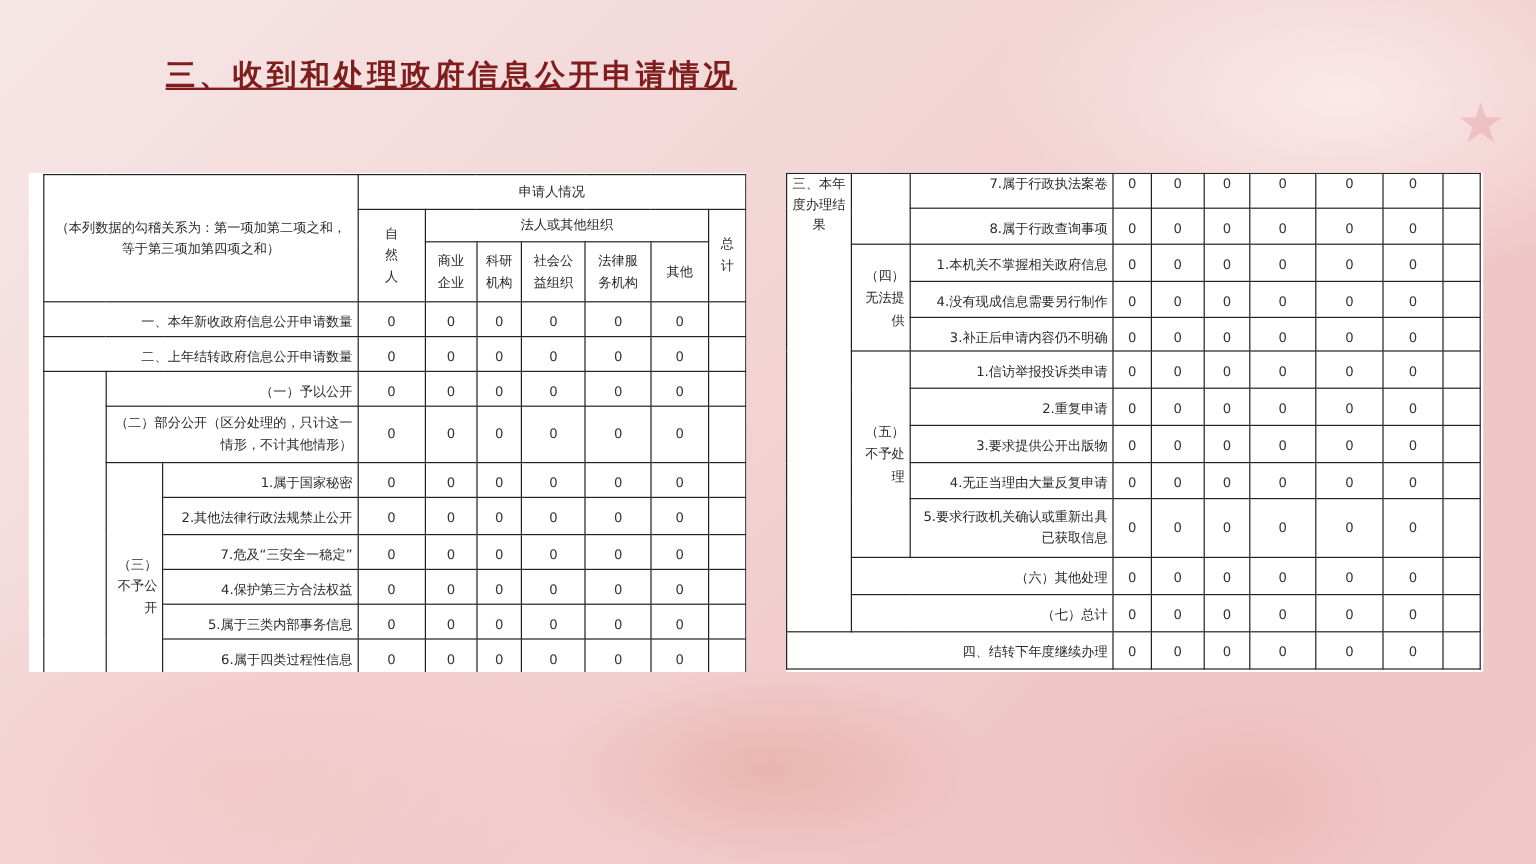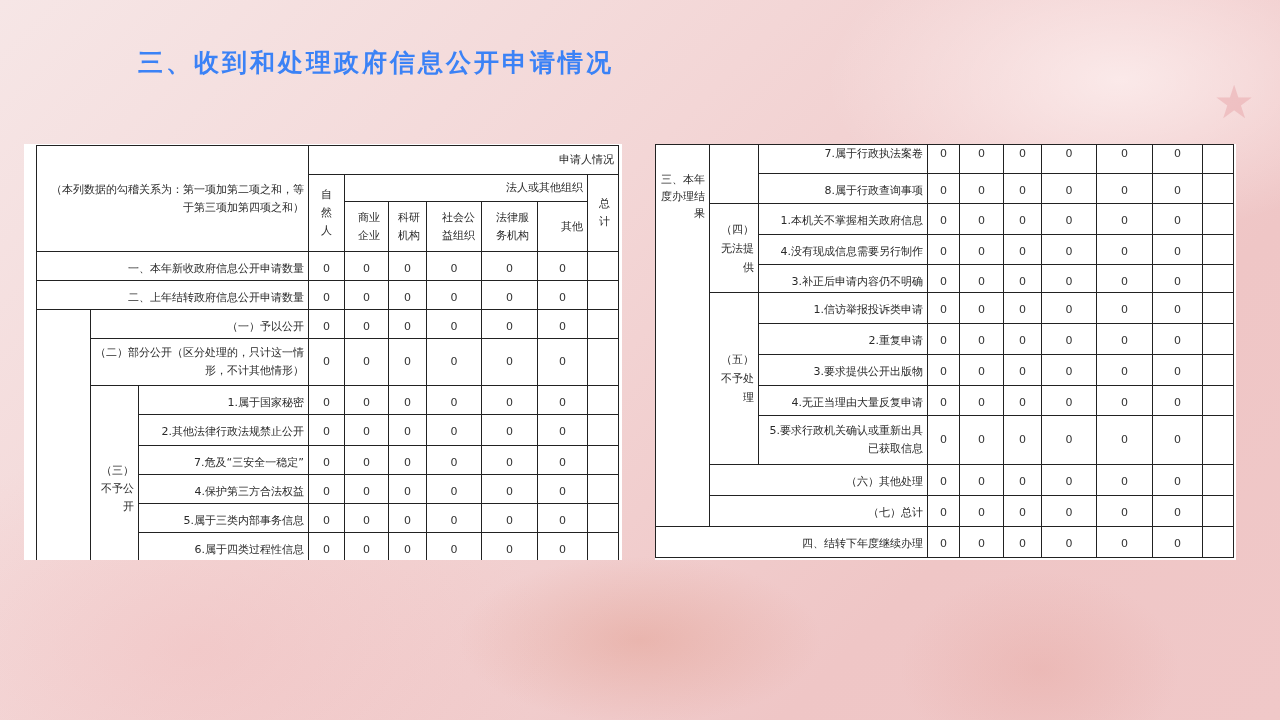--- a/index.html
+++ b/index.html
@@ -13,40 +13,40 @@
       radial-gradient(ellipse 500px 300px at 200px 650px, rgba(240,180,180,0.35), transparent 70%),
       linear-gradient(135deg, #f6e6e6 0%, #f3d6d6 40%, #efc6c6 75%, #f0c8c8 100%);
   }
   .star {
     position:absolute; left:1210px; top:78px; width:48px; height:48px;
     color:rgba(230,160,165,0.45); font-size:46px; line-height:48px; text-align:center;
   }
   .page-title {
     position:absolute; left:138px; top:46px;
     font-family:"DejaVu Serif", serif; font-weight:bold;
-    font-size:25px; letter-spacing:3px; color:#3b82f6;
+    font-size:25px; letter-spacing:3px; color:#7f1d1d;text-decoration:underline;
   }
   .panel {
     position:absolute; background:#ffffff; overflow:hidden;
   }
   .panel-left { left:24px; top:144px; width:598px; height:416px; }
   .panel-right { left:655px; top:144px; width:581px; height:416px; }
 
   table {
     border-collapse:collapse; table-layout:fixed;
     font-size:11px; color:#2a2a2a;
     font-family:"DejaVu Sans", sans-serif;
   }
   td {
     border:1px solid #222; padding:0 4px; vertical-align:middle;
     line-height:18px; overflow:hidden;
   }
   .t-left { position:absolute; left:12px; top:1px; }
   .t-right { position:absolute; left:0px; top:0px; }
-  .c { text-align:right; }
+  .c { text-align:center; }
   .l { text-align:right; }
   .num { text-align:center; color:#333; }
   .vt { vertical-align:top; padding-top:8px; }
 </style>
 </head>
 <body>
 
 <div class="star">★</div>
 
 <div class="page-title">三、收到和处理政府信息公开申请情况</div>
@@ -64,21 +64,21 @@
         <col style="width:56px">
         <col style="width:50px">
         <col style="width:31px">
     </colgroup>
     <tbody>
         <tr style="height:29px">
       <td rowspan="3" colspan="3" class="c">（本列数据的勾稽关系为：第一项加第二项之和，等于第三项加第四项之和）</td>
       <td colspan="7" class="c">申请人情况</td>
     </tr>
     <tr style="height:27px">
-      <td rowspan="2" class="c" style="padding:0 12px">自然人</td>
+      <td rowspan="2" class="c" style="padding:0 22px">自然人</td>
       <td colspan="5" class="c">法人或其他组织</td>
       <td rowspan="2" class="c" style="padding:0 8px">总计</td>
     </tr>
     <tr style="height:50px">
       <td class="c" style="padding:0 8px">商业企业</td>
       <td class="c" style="padding:0 6px">科研机构</td>
       <td class="c" style="padding:0 6px">社会公益组织</td>
       <td class="c" style="padding:0 8px">法律服务机构</td>
       <td class="c">其他</td>
     </tr>
@@ -198,21 +198,21 @@
       <col style="width:32px">
         <col style="width:44px">
         <col style="width:38px">
       <col style="width:55px">
         <col style="width:56px">
         <col style="width:50px">
         <col style="width:31px">
     </colgroup>
     <tbody>
         <tr style="height:29px">
-      <td rowspan="12" class="c" style="vertical-align:top;padding-top:26px;line-height:17px">三、本年度办理结果</td>
+      <td rowspan="12" class="c" style="vertical-align:top;line-height:17px">三、本年度办理结果</td>
       <td rowspan="2"></td>
       <td class="l vt" style="padding-top:0">7.属于行政执法案卷</td>
       <td class="num vt" style="padding-top:0">0</td>
       <td class="num vt" style="padding-top:0">0</td>
       <td class="num vt" style="padding-top:0">0</td>
       <td class="num vt" style="padding-top:0">0</td>
       <td class="num vt" style="padding-top:0">0</td>
       <td class="num vt" style="padding-top:0">0</td>
       <td class="num vt" style="padding-top:0"></td>
     </tr>

